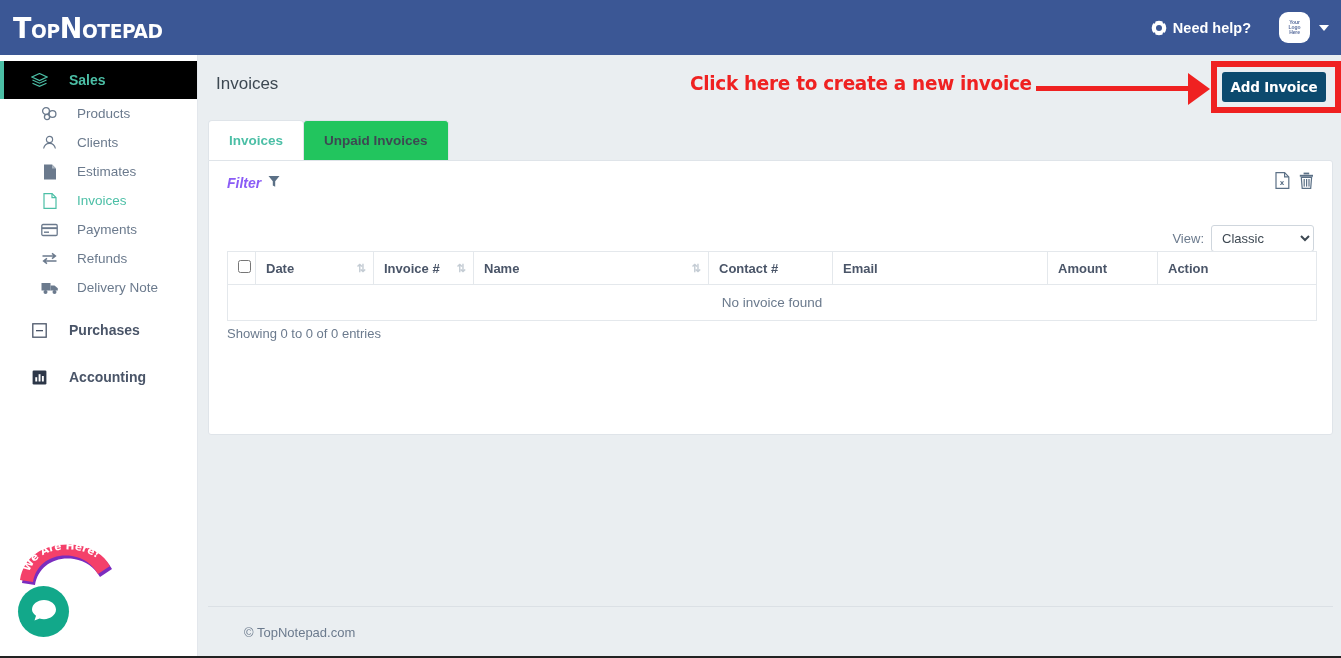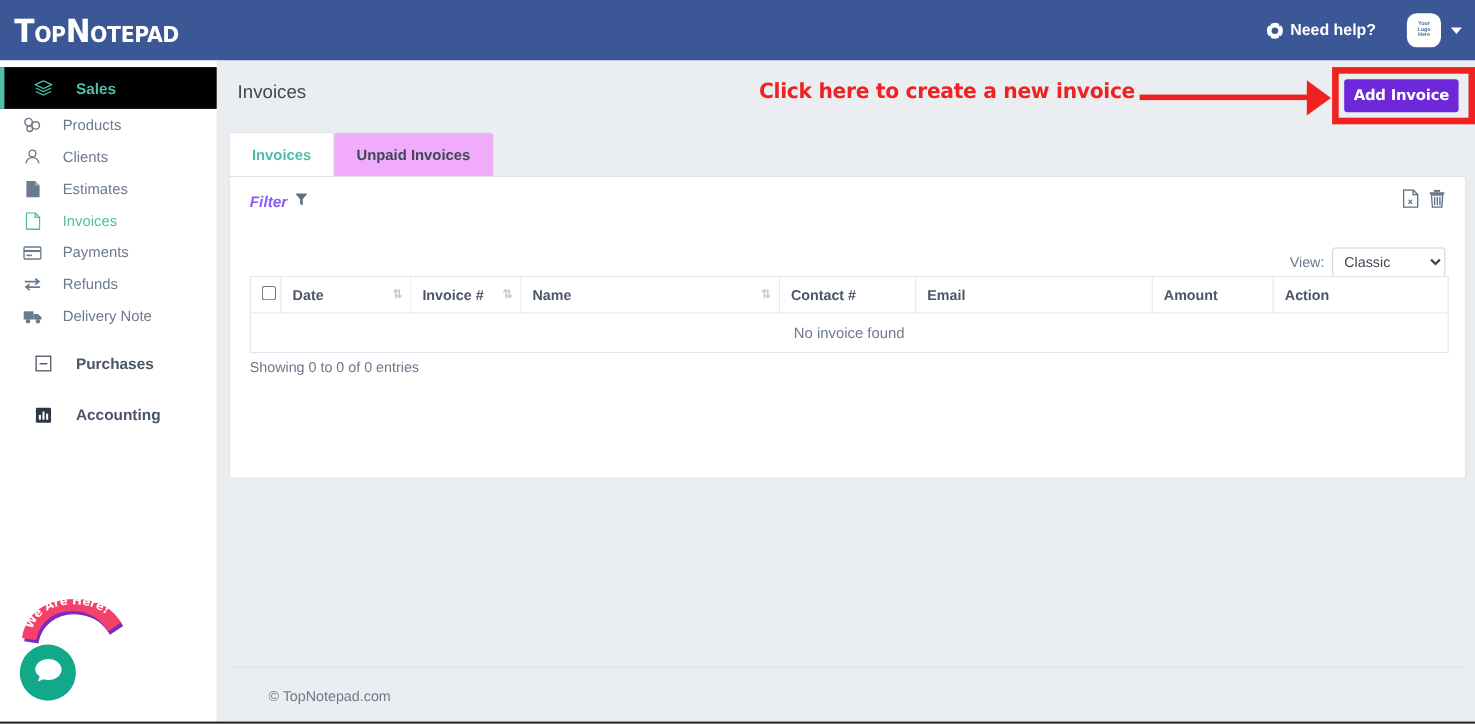--- a/index.html
+++ b/index.html
@@ -130,21 +130,21 @@
     background: #000000;
     border-left: 4px solid #4cbfa6;
     color: #4cbfa6;
   }
   .nav-group .ic { width: 19px; display:flex; align-items:center; justify-content:center; }
 
   .nav-item {
     display: flex;
     align-items: center;
     height: 29px;
-    padding-left: 20px;
+    padding-left: 40px;
     gap: 18px;
     cursor: pointer;
     font-size: 13.5px;
     color: #6b7a8d;
   }
   .nav-item.active { color: #4cbfa6; }
   .nav-item .ic { width: 19px; display:flex; align-items:center; justify-content:center; }
 
   .nav-spacer { height: 9px; }
 
@@ -199,21 +199,21 @@
   .annot-box {
     position: absolute;
     left: 1013px; top: 6px;
     width: 130px; height: 52px;
     border: 6px solid #ef2121;
   }
   .add-invoice-btn {
     position: absolute;
     left: 1024px; top: 17px;
     width: 104px; height: 30px;
-    background: #6d28d9;
+    background: #0c4a6e;
     color: #ffffff;
     border: none;
     border-radius: 3px;
     font-family: "DejaVu Sans", sans-serif;
     font-size: 13.5px;
     font-weight: bold;
     cursor: pointer;
     letter-spacing: -0.2px;
   }
 
@@ -228,21 +228,21 @@
     height: 40px;
     padding: 0 20px;
     display: flex;
     align-items: center;
     font-size: 13.5px;
     font-weight: bold;
     cursor: pointer;
     border: 1px solid #dfe4e9;
     border-bottom: none;
     border-radius: 4px 4px 0 0;
-    background: #f0abfc;
+    background: #22c55e;
     color: #3d4852;
     margin-right: -1px;
   }
   .tab.active {
     background: #ffffff;
     color: #4cbfa6;
     border-color: #dfe4e9;
   }
 
   

